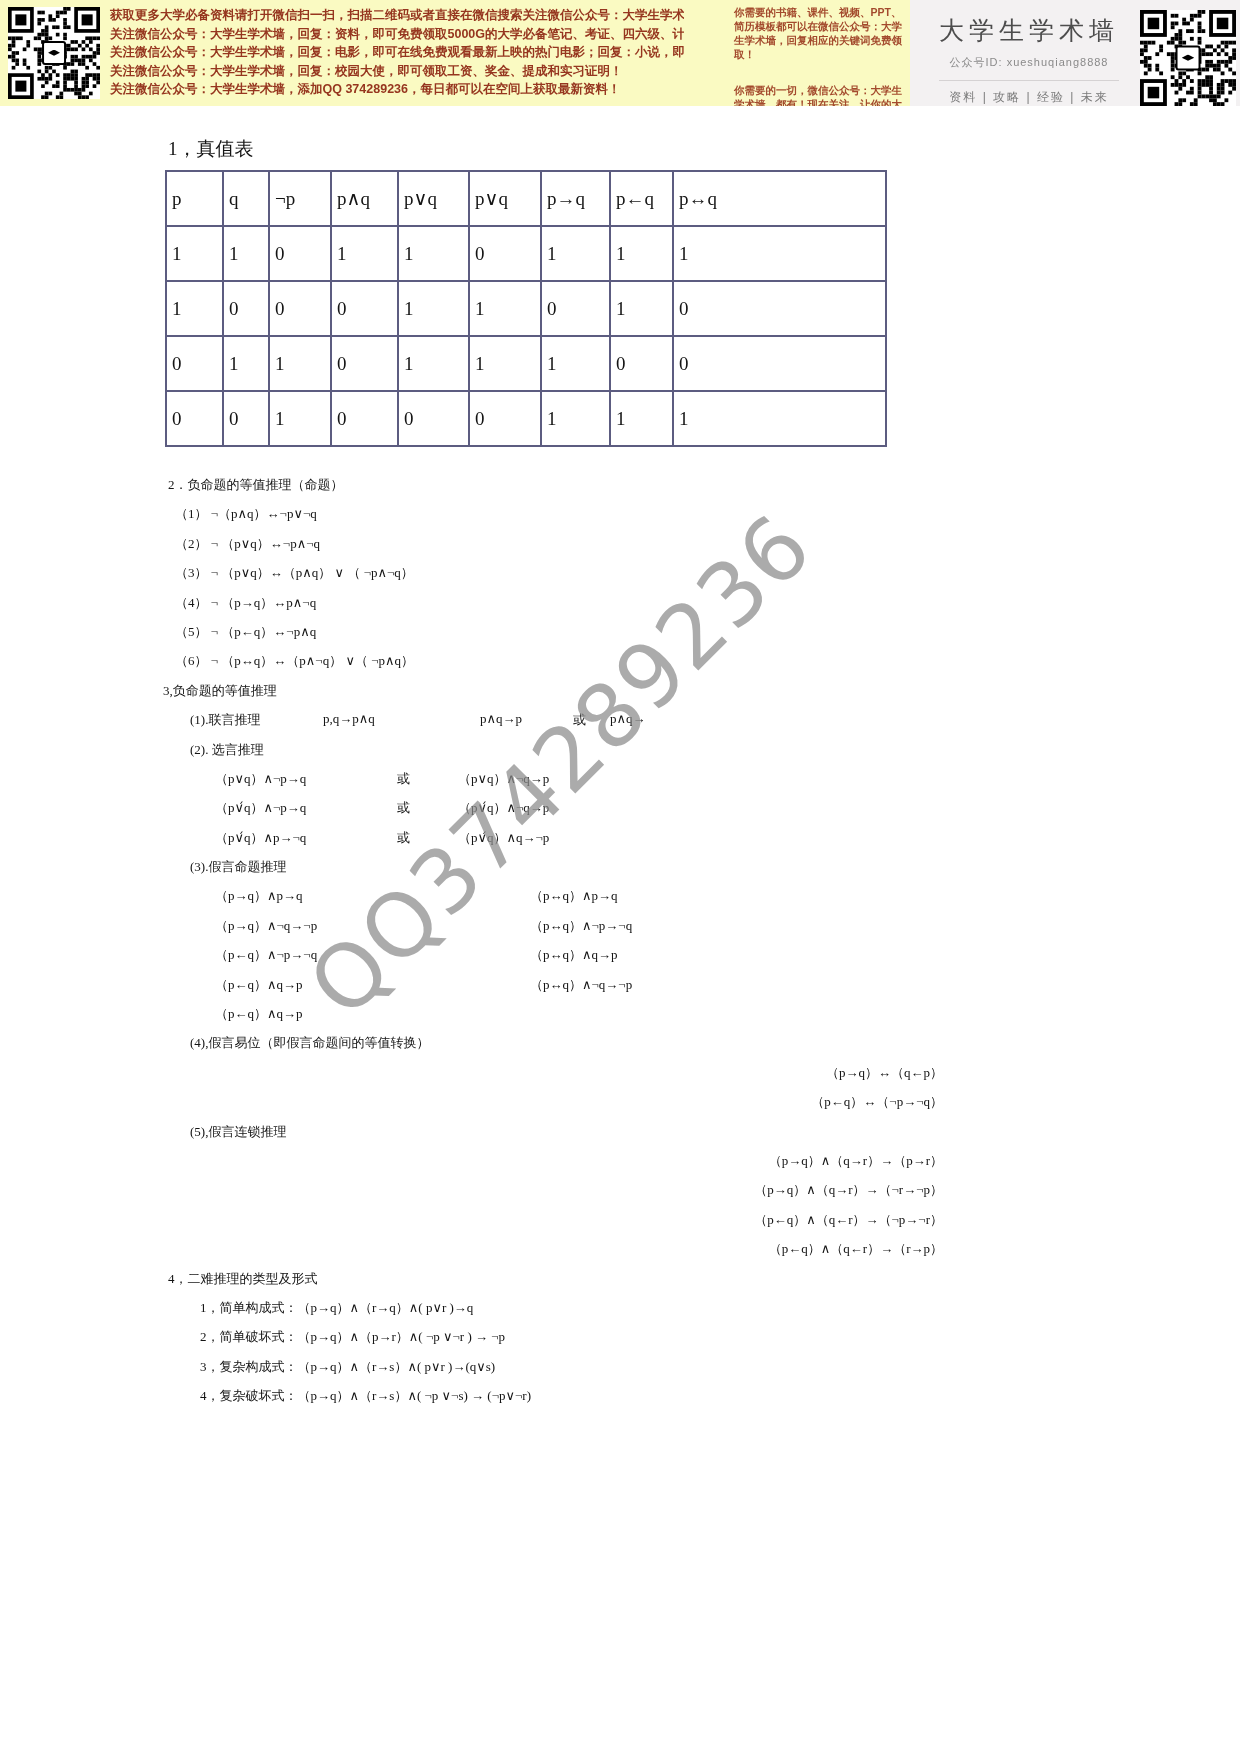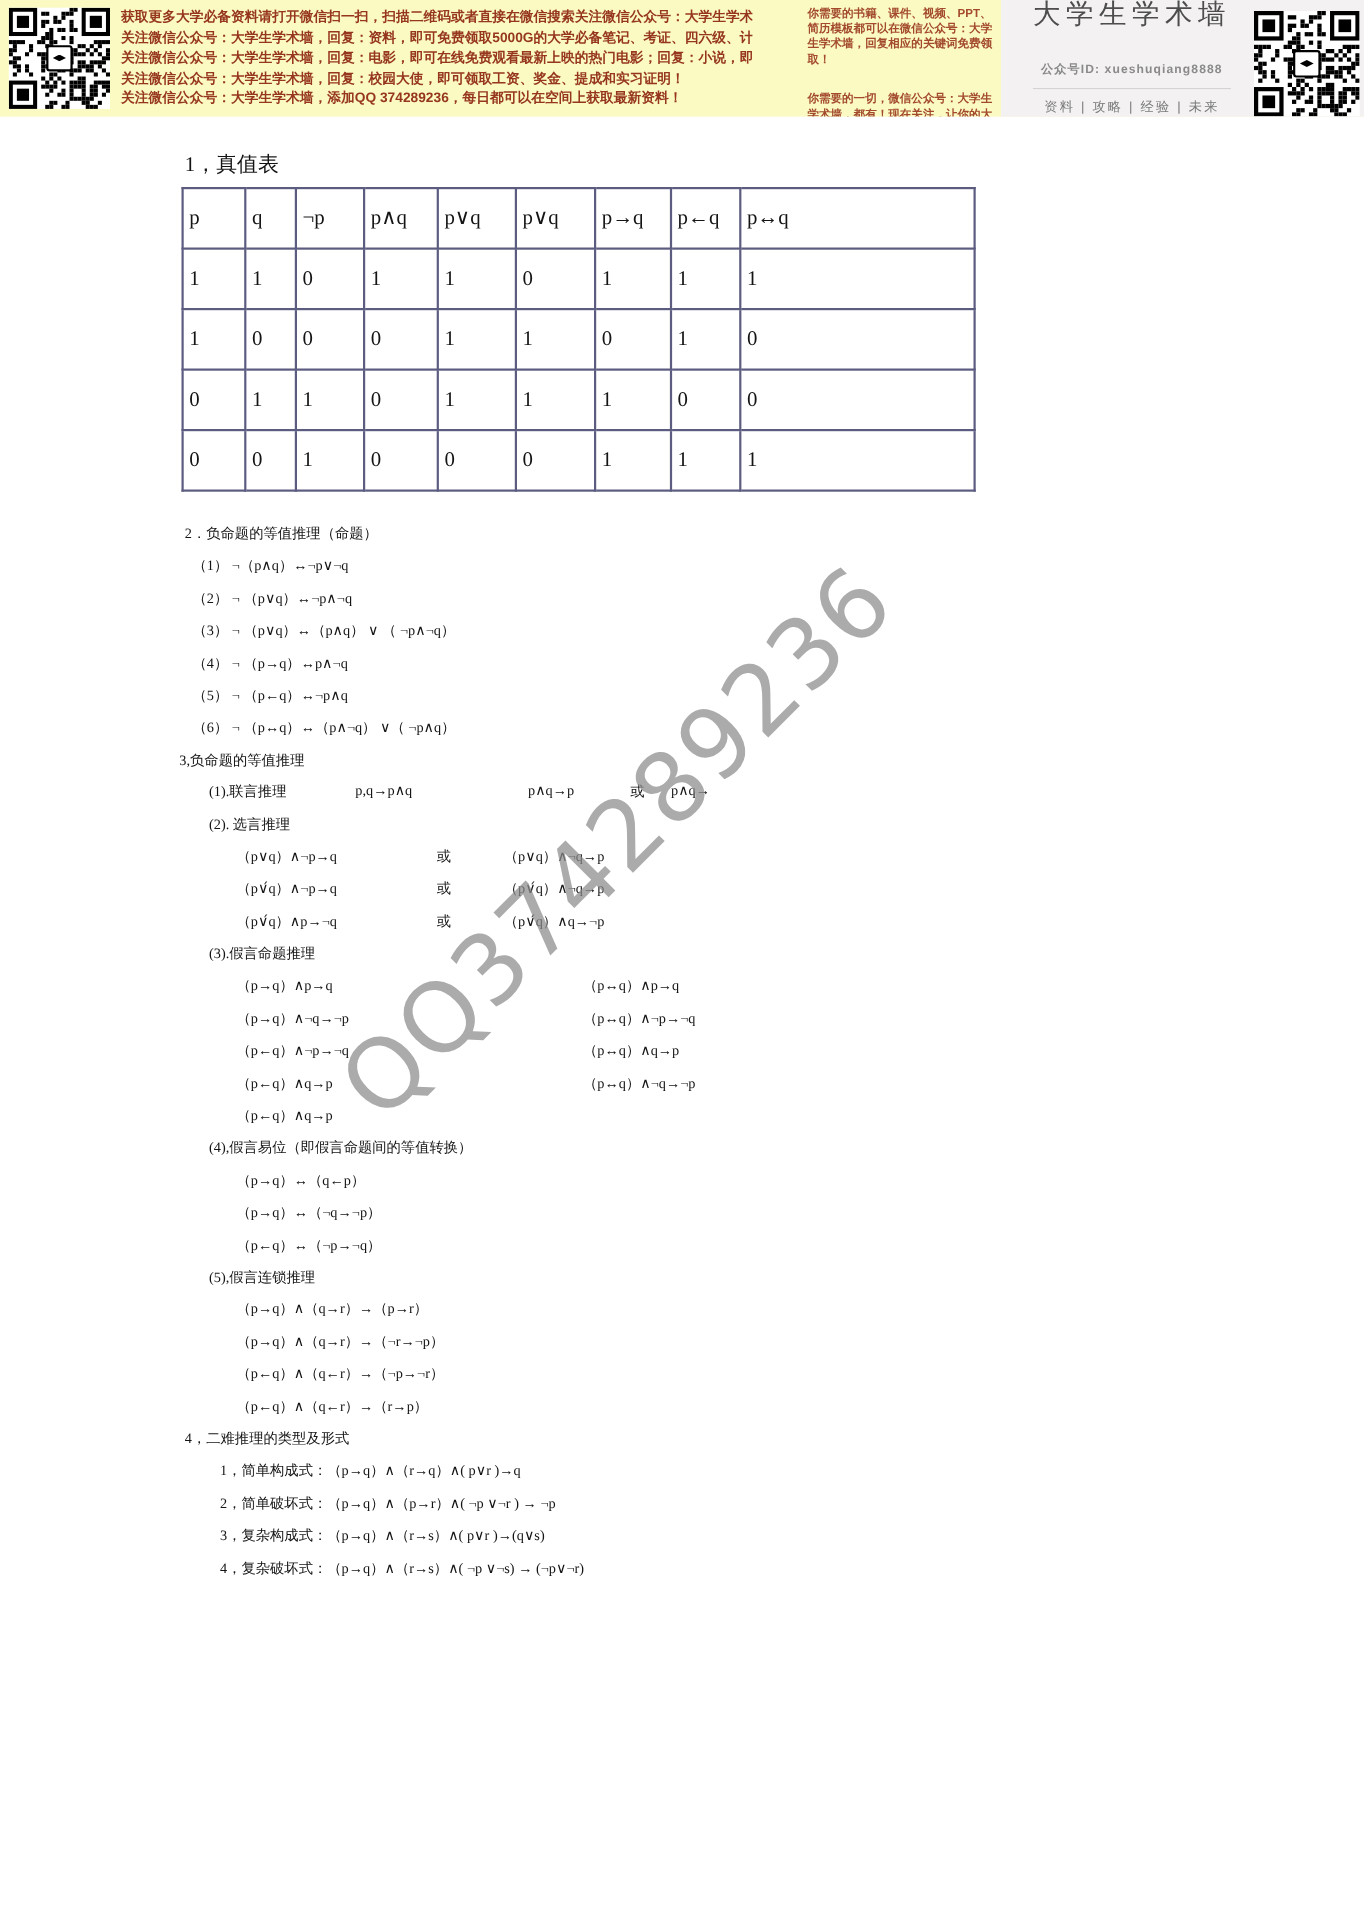--- a/index.html
+++ b/index.html
@@ -36,21 +36,21 @@
     font-family:"Liberation Sans","DejaVu Sans",sans-serif;
     font-size:10.5px; font-weight:bold; line-height:14px; overflow:hidden;margin-left:48px;
   }
   .banner-mid .blk2 { margin-top:22px; }
   .card {
     flex:1 1 auto; background:#f3f1f2; display:flex; align-items:flex-end; overflow:hidden;
     font-family:"Liberation Sans","DejaVu Sans",sans-serif;
   }
   .card-left { flex:1 1 auto; padding:16px 0 0 14px; text-align:center; }
   .card-title { font-size:25px; color:#4d4d4d; letter-spacing:5px; white-space:nowrap; }
-  .card-id { margin-top:26px; font-size:11px; color:#8a8a8a; letter-spacing:1px;font-weight:bold; }
+  .card-id { margin-top:8px; font-size:11px; color:#8a8a8a; letter-spacing:1px; }
   .card-div { margin:10px auto 0; width:86%; border-top:1px solid #d5d2d3; }
   .card-nav { margin-top:8px; font-size:12px; color:#7a7a7a; letter-spacing:2px; white-space:nowrap; }
 
   
   .s1-title { position:absolute; left:168px; top:136px; font-size:19px; }
   table.tt {
     position:absolute; left:165px; top:170px; width:720px;
     border-collapse:collapse; table-layout:fixed;
   }
   table.tt td, table.tt th {
@@ -59,21 +59,21 @@
   }
 
   
   .doc { position:absolute; left:163px; top:476px; width:780px; font-size:13px; }
   .ln { position:relative; height:29.4px; white-space:nowrap; }
   .at { position:absolute; top:0; }
   .i5  { padding-left:5px; }
   .i12 { padding-left:12px; }
   .i27 { padding-left:27px; }
   .i37 { padding-left:37px; }
-  .i52 { padding-left:52px; }
+  .i52 { padding-left:52px;text-align:right; }
 
   
   .watermark {
     position:absolute; left:235px; top:715px; width:650px; height:100px;
     display:flex; align-items:center; justify-content:center;
     transform:rotate(-45deg);
     font-family:"DejaVu Sans","Liberation Sans",sans-serif;
     font-size:88px; font-weight:normal; letter-spacing:2px;
     color:rgba(138,138,138,0.72); pointer-events:none; z-index:5; white-space:nowrap;
   }
@@ -652,21 +652,20 @@
       <span class="at" style="left:52px">（p←q）∧q→p</span>
       <span class="at" style="left:367px">（p↔q）∧¬q→¬p</span>
     </div>
     <div class="ln">
       <span class="at" style="left:52px">（p←q）∧q→p</span>
       <span class="at" style="left:367px"></span>
     </div>
 
     <div class="ln i27">(4),假言易位（即假言命题间的等值转换）</div>
     <div class="ln i52">（p→q）↔（q←p）</div>
-    <div class="ln i52">（p→q）↔（¬q→¬p）</div>
     <div class="ln i52">（p←q）↔（¬p→¬q）</div>
 
     <div class="ln i27">(5),假言连锁推理</div>
     <div class="ln i52">（p→q）∧（q→r）→（p→r）</div>
     <div class="ln i52">（p→q）∧（q→r）→（¬r→¬p）</div>
     <div class="ln i52">（p←q）∧（q←r）→（¬p→¬r）</div>
     <div class="ln i52">（p←q）∧（q←r）→（r→p）</div>
 
     <div class="ln i5">4，二难推理的类型及形式</div>
     <div class="ln i37">1，简单构成式：（p→q）∧（r→q）∧( p∨r )→q</div>

